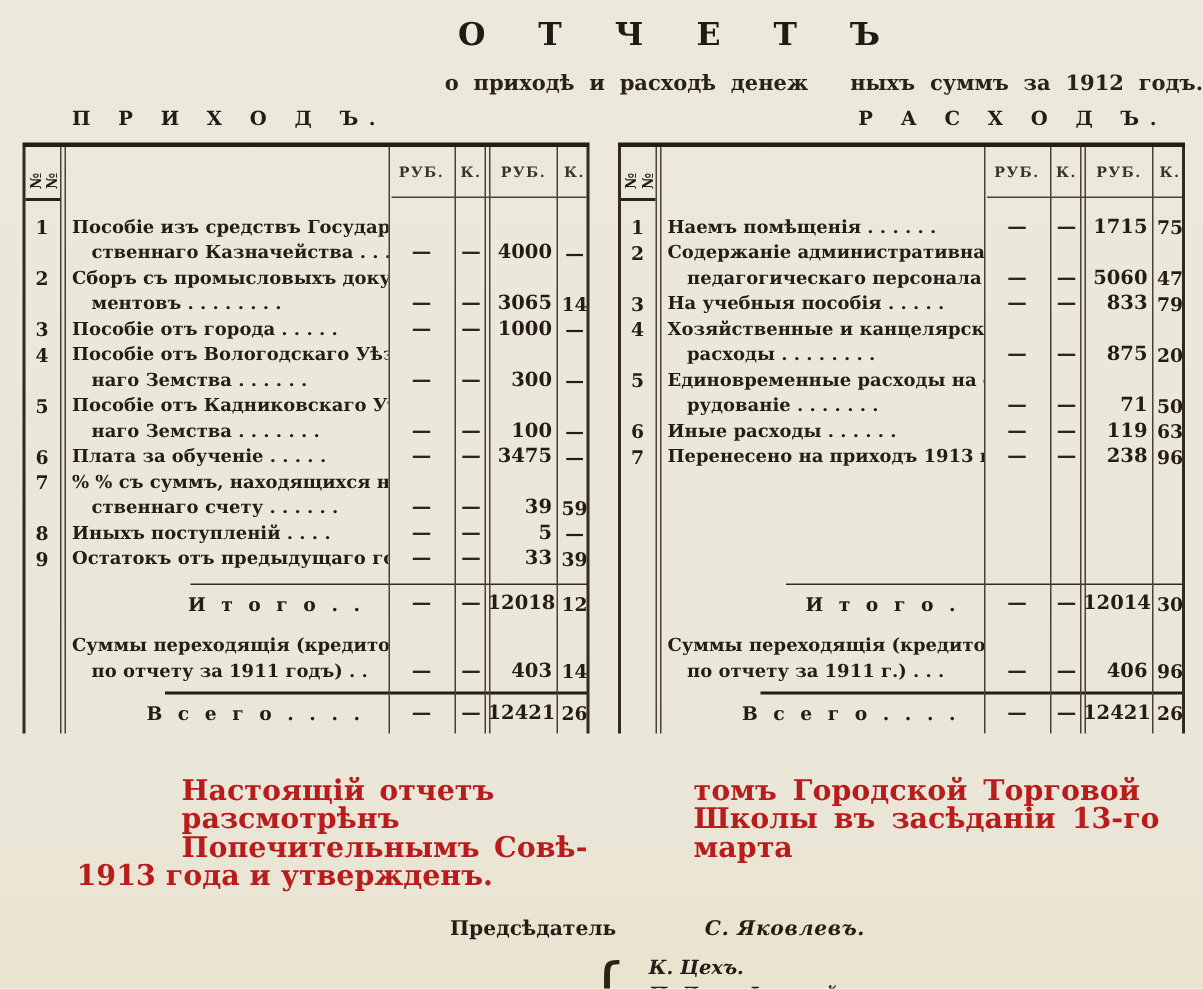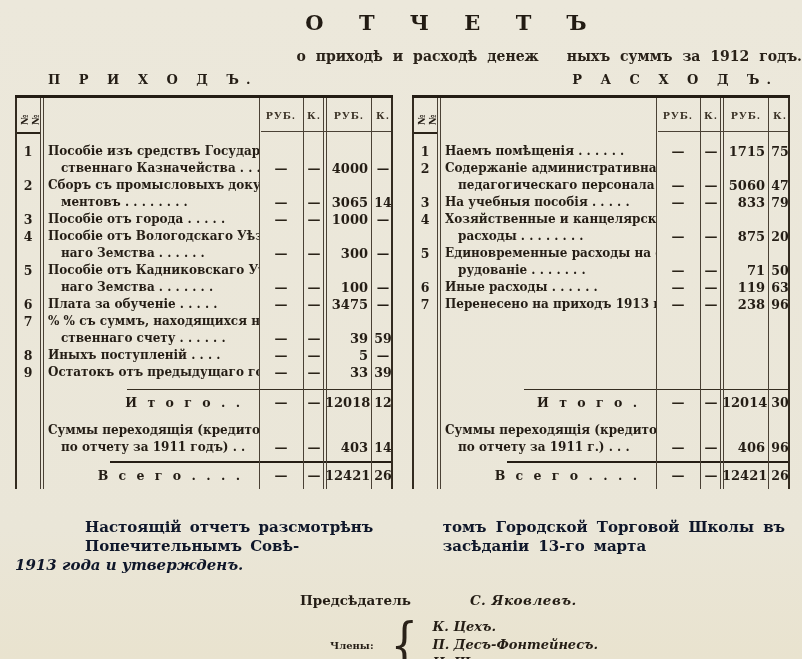--- a/index.html
+++ b/index.html
@@ -49,25 +49,25 @@
   .c-amt.dash { text-align:center; color:#2a2318; }
   .c-amt.num { text-align:right; padding-right:5px; }
   .c-amt.kop { text-align:center; font-size:12.5px; }
 
   .rule-thin { margin:9px 1px 0 112px; border-top:1.5px solid #352d21; }
   .rule-heavy { margin:5px 1px 0 95px; border-top:2.5px solid #241d14; }
   .total-row { margin-top:4px; }
   .total-row .c-desc { text-align:right; padding-right:16px; letter-spacing:3px; font-size:12.5px; }
   .carry-row { margin-top:11px; }
 
-  .note { margin-top:29px; font-size:15px; font-weight:bold; line-height:19px; color:#0f172a; }
+  .note { margin-top:29px; font-size:19px; font-weight:bold; line-height:19px; color:#b91c1c;margin-left:36px; }
   .note-line1 { display:flex; }
   .note-line1 .p1 { margin-left:85px; word-spacing:3px; }
   .note-line1 .p2 { margin-left:27px; word-spacing:4px; }
-  .note-line2 { padding-left:15px;font-style:italic; }
+  .note-line2 { padding-left:15px; }
 
   .chairman { margin-top:17px; display:flex; padding-left:300px; gap:59px;
               font-size:13.5px; font-weight:bold; }
   .chairman .name { font-style:italic; letter-spacing:0.5px; }
 
   .members { margin-top:8px; display:flex; align-items:center; padding-left:330px; }
   .members-label { font-size:10px; font-weight:bold; }
   .brace { font-size:58px; font-weight:normal; line-height:58px; margin:0 10px 0 12px;
            transform:scaleX(0.75); color:#2a2219; }
   .member-names { font-size:13px; font-weight:bold; font-style:italic; line-height:18px; }

